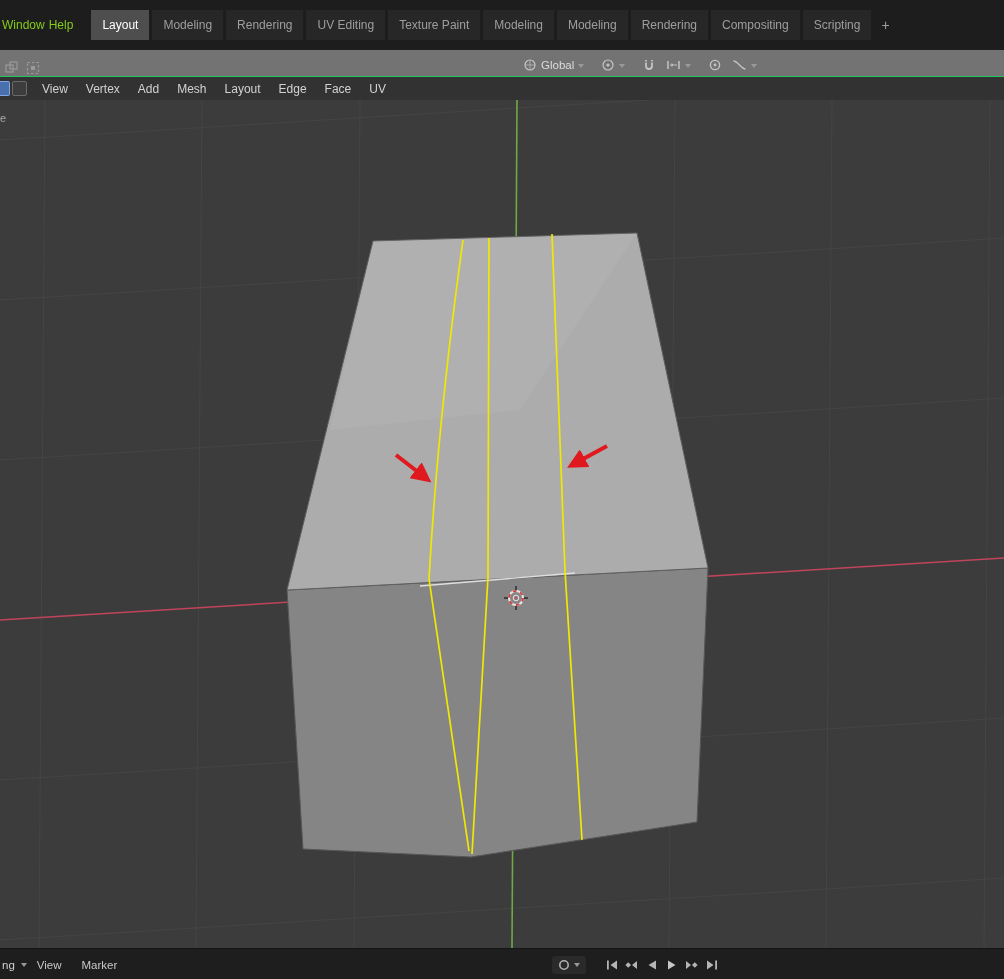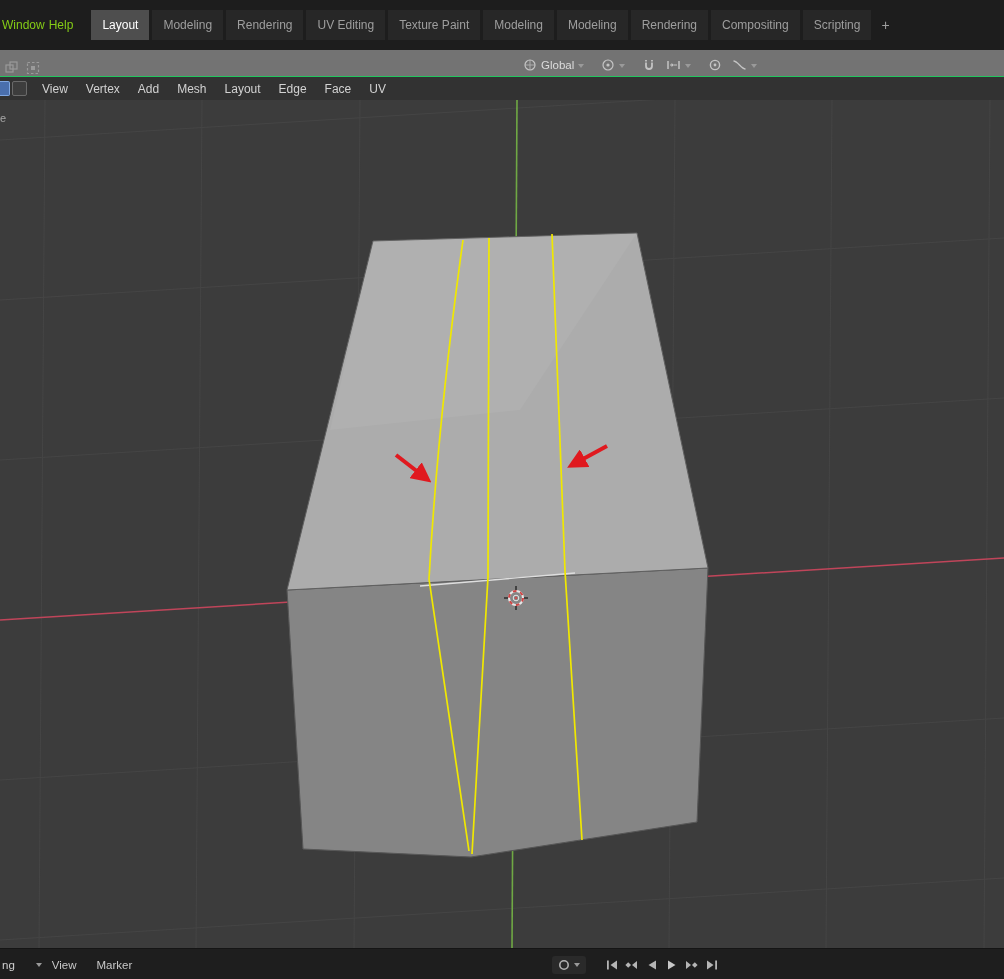--- a/index.html
+++ b/index.html
@@ -67,21 +67,21 @@
     position:absolute; top:12px; left:0; font-size:11px; color:#a8a8a8;
   }
 
   
   .timeline {
     position:absolute; top:948px; left:0; right:0; height:31px;
     background:#1e1e1e; border-top:1px solid #151515;
     display:flex; align-items:center;
   }
   .tl-left { display:flex; align-items:center; padding-left:2px; }
-  .tl-left .partial-dd { display:flex; align-items:center; gap:21px; font-size:11.5px; color:#cfcfcf; }
+  .tl-left .partial-dd { display:flex; align-items:center; gap:6px; font-size:11.5px; color:#cfcfcf; }
   .tl-left .menu-item { font-size:11.5px; color:#c8c8c8; padding:3px 10px; }
   .tl-controls { position:absolute; left:552px; display:flex; align-items:center; }
   .autokey {
     display:flex; align-items:center; gap:4px; background:#2a2a2a;
     border-radius:3px; padding:3px 6px; margin-right:16px;
   }
   .pb-group { display:flex; align-items:center; gap:1px; }
   .pb {
     width:19px; height:18px; display:flex; align-items:center; justify-content:center;
     border-radius:2px;

